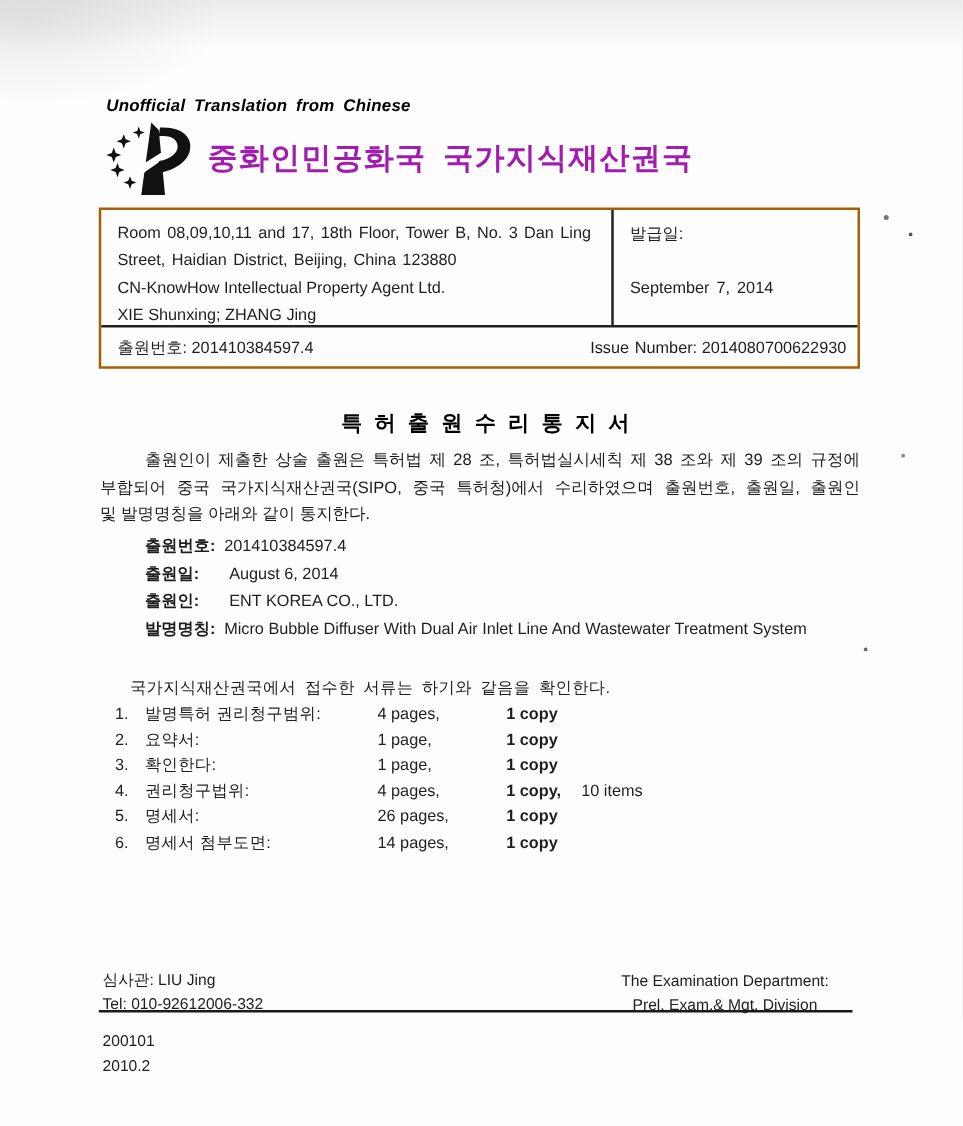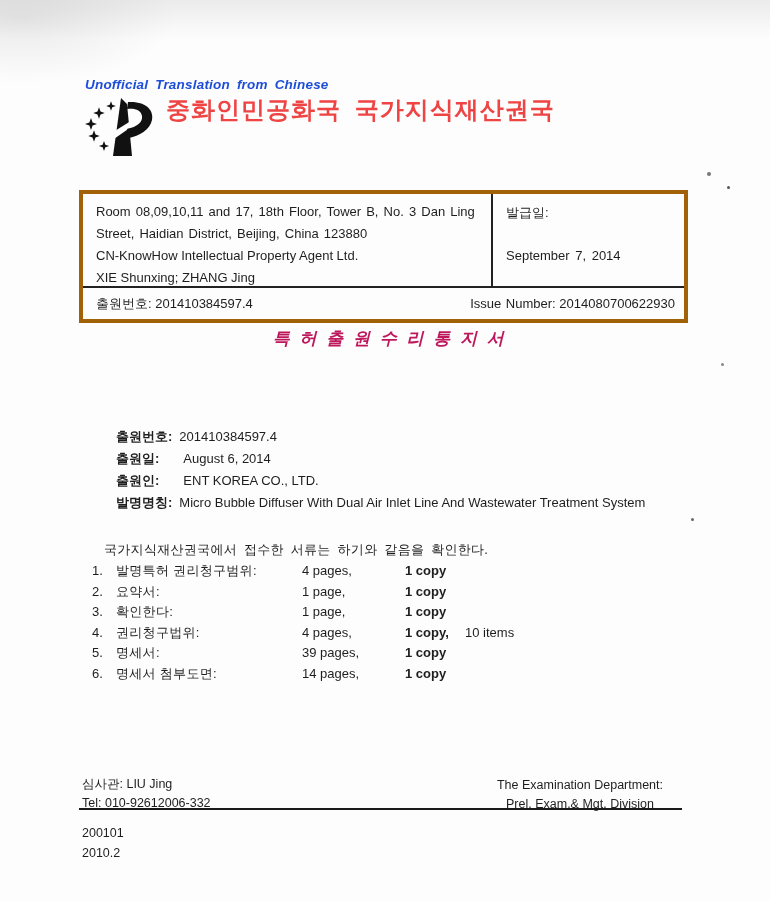--- a/index.html
+++ b/index.html
@@ -12,44 +12,44 @@
     overflow:hidden;
   }
   .top-shade{position:absolute;left:0;top:0;width:770px;height:46px;
     background:linear-gradient(to bottom,#ebebeb 0%,rgba(255,255,255,0) 85%);}
   .corner-shade{position:absolute;left:0;top:0;width:190px;height:90px;
     background:radial-gradient(ellipse at 12% 20%,rgba(0,0,0,0.08),rgba(255,255,255,0) 65%);}
   .speck{position:absolute;border-radius:50%;}
 
   .trans-note{position:absolute;left:85px;top:77px;
     font-size:13.5px;font-weight:bold;font-style:italic;
-    letter-spacing:.2px;word-spacing:3px;color:#1d4ed8;}
+    letter-spacing:.2px;word-spacing:3px;color:#000000;}
 
   .logo{position:absolute;left:84px;top:97px;}
 
-  .agency-title{position:absolute;left:166px;top:94px;
-    font-size:24px;font-weight:bold;letter-spacing:1px;word-spacing:6px;color:#ef4444;}
+  .agency-title{position:absolute;left:166px;top:110px;
+    font-size:24px;font-weight:bold;letter-spacing:1px;word-spacing:6px;color:#a21caf;}
 
   .info-table{position:absolute;left:79px;top:166px;width:609px;
-    border:4px solid #a16207;box-sizing:border-box;background:transparent;margin-top:24px;}
+    border:2px solid #a16207;box-sizing:border-box;background:transparent;}
   .it-row1{display:flex;height:92px;box-sizing:border-box;}
   .it-cell-left{width:410px;box-sizing:border-box;border-right:2px solid #222;
     padding:7px 8px 0 13px;font-size:13px;line-height:22px;}
   .it-cell-left .addr-jus{word-spacing:1.5px;white-space:nowrap;}
   .it-cell-left div{white-space:nowrap;}
   .it-cell-right{flex:1;padding:8px 0 0 13px;font-size:13px;line-height:22px;}
   .it-date{margin-top:21px;word-spacing:2px;}
   .it-row2{display:flex;justify-content:space-between;align-items:center;height:33px;
     border-top:2px solid #222;box-sizing:border-box;
     padding:0 9px 0 13px;font-size:13px;}
   .it-row2 .pair span{word-spacing:1px;}
 
   .doc-title{position:absolute;left:79px;top:327px;width:609px;
     text-align:center;padding-left:12px;box-sizing:border-box;
-    font-size:17px;font-weight:bold;letter-spacing:2.5px;color:#be185d;font-style:italic;}
+    font-size:17px;font-weight:bold;letter-spacing:2.5px;color:#000000;}
 
   .body-par{position:absolute;left:80px;top:357px;width:608px;
     font-size:13.2px;line-height:21.5px;color:#1c1c1c;}
   .body-line{text-align:justify;text-align-last:justify;white-space:normal;}
   .body-line.first{text-indent:36px;}
   .body-line.last{text-align:left;text-align-last:left;}
 
   .details{position:absolute;left:116px;top:426px;font-size:13px;line-height:22px;}
   .details .lbl{font-weight:bold;margin-right:7px;}
   .details .d-row:nth-child(2) .lbl,
@@ -118,20 +118,25 @@
       </div>
       <div class="pair">
         <span>Issue Number:</span>
         <span>2014080700622930</span>
       </div>
     </div>
   </div>
 
   <div class="doc-title">특 허 출 원 수 리 통 지 서</div>
 
+  <div class="body-par">
+    <div class="body-line first">출원인이 제출한 상술 출원은 특허법 제 28 조, 특허법실시세칙 제 38 조와 제 39 조의 규정에</div>
+    <div class="body-line">부합되어 중국 국가지식재산권국(SIPO, 중국 특허청)에서 수리하였으며 출원번호, 출원일, 출원인</div>
+    <div class="body-line last">및 발명명칭을 아래와 같이 통지한다.</div>
+  </div>
 
   <div class="details">
     <div class="d-row">
       <span class="lbl">출원번호:</span><span>201410384597.4</span>
     </div>
     <div class="d-row">
       <span class="lbl">출원일:</span><span>August 6, 2014</span>
     </div>
     <div class="d-row">
       <span class="lbl">출원인:</span><span>ENT KOREA CO., LTD.</span>
@@ -168,21 +173,21 @@
     <div class="docs-row">
       <span class="d-no">4.</span>
       <span class="d-label">권리청구법위:</span>
       <span class="d-pages">4 pages,</span>
       <span class="d-copies">1 copy,</span>
       <span class="d-extra">10 items</span>
     </div>
     <div class="docs-row">
       <span class="d-no">5.</span>
       <span class="d-label">명세서:</span>
-      <span class="d-pages">39 pages,</span>
+      <span class="d-pages">26 pages,</span>
       <span class="d-copies">1 copy</span>
       <span class="d-extra"></span>
     </div>
     <div class="docs-row">
       <span class="d-no">6.</span>
       <span class="d-label">명세서 첨부도면:</span>
       <span class="d-pages">14 pages,</span>
       <span class="d-copies">1 copy</span>
       <span class="d-extra"></span>
     </div>

